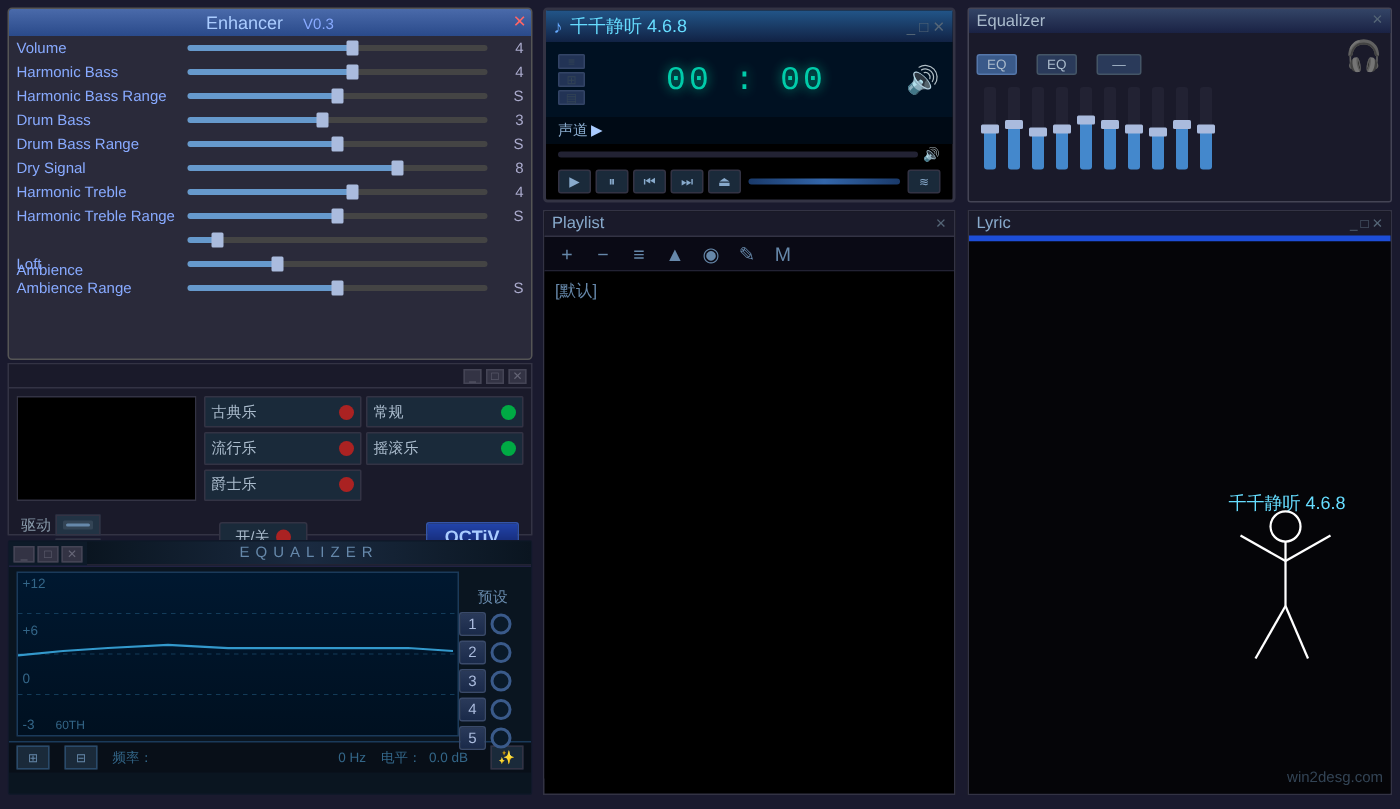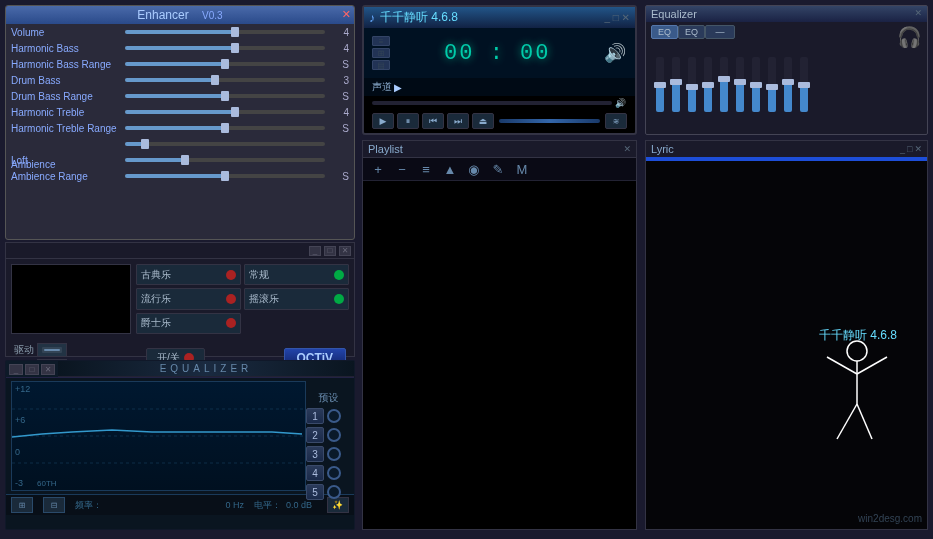--- a/index.html
+++ b/index.html
@@ -275,23 +275,23 @@
     .eq-panel-title {
       background: linear-gradient(to bottom, #334466, #1a2244);
       padding: 2px 5px;
       color: #aabbcc;
       font-size: 11px;
       display: flex;
       justify-content: space-between;
     }
     .eq-controls-row {
       display: flex;
-      gap: 0;
+      gap: 13px;
       padding: 3px 5px;
-      align-items: flex-start;
+      align-items: flex-end;
     }
     .eq-ctrl-btn {
       padding: 1px 6px;
       background: #2a3a5a;
       border: 1px solid #445566;
       color: #aabbcc;
       font-size: 9px;
       border-radius: 2px;
       cursor: pointer;
     }
@@ -689,20 +689,28 @@
   </div>
   <div class="slider-row">
     <span class="slider-label" style="color:#88aaff;">Drum Bass Range</span>
     <div class="slider-track">
       <div class="slider-fill" style="width:50%"></div>
       <div class="slider-thumb" style="left:calc(50% - 4px)"></div>
     </div>
     <span class="slider-value">S</span>
   </div>
   <div class="slider-row">
+    <span class="slider-label">Dry Signal</span>
+    <div class="slider-track">
+      <div class="slider-fill" style="width:70%"></div>
+      <div class="slider-thumb" style="left:calc(70% - 4px)"></div>
+    </div>
+    <span class="slider-value">8</span>
+  </div>
+  <div class="slider-row">
     <span class="slider-label" style="color:#88aaff;">Harmonic Treble</span>
     <div class="slider-track">
       <div class="slider-fill" style="width:55%"></div>
       <div class="slider-thumb" style="left:calc(55% - 4px)"></div>
     </div>
     <span class="slider-value">4</span>
   </div>
   <div class="slider-row">
     <span class="slider-label" style="color:#88aaff;">Harmonic Treble Range</span>
     <div class="slider-track">
@@ -780,20 +788,23 @@
     <span style="color:#556677;font-size:9px;">✕</span>
   </div>
   <div class="playlist-toolbar">
     <div class="pl-tool-btn">+</div>
     <div class="pl-tool-btn">−</div>
     <div class="pl-tool-btn">≡</div>
     <div class="pl-tool-btn">▲</div>
     <div class="pl-tool-btn">◉</div>
     <div class="pl-tool-btn">✎</div>
     <div class="pl-tool-btn">M</div>
+  </div>
+  <div class="playlist-content">
+    <div class="playlist-item">[默认]</div>
   </div>
 </div>
 
 <div class="eq-panel-top">
   <div class="eq-panel-title">
     <span>Equalizer</span>
     <span style="color:#556677;font-size:9px;cursor:pointer;">✕</span>
   </div>
   <div class="eq-controls-row">
     <button class="eq-ctrl-btn" style="background:#3a5a8a;border-color:#5577aa;">EQ</button>

